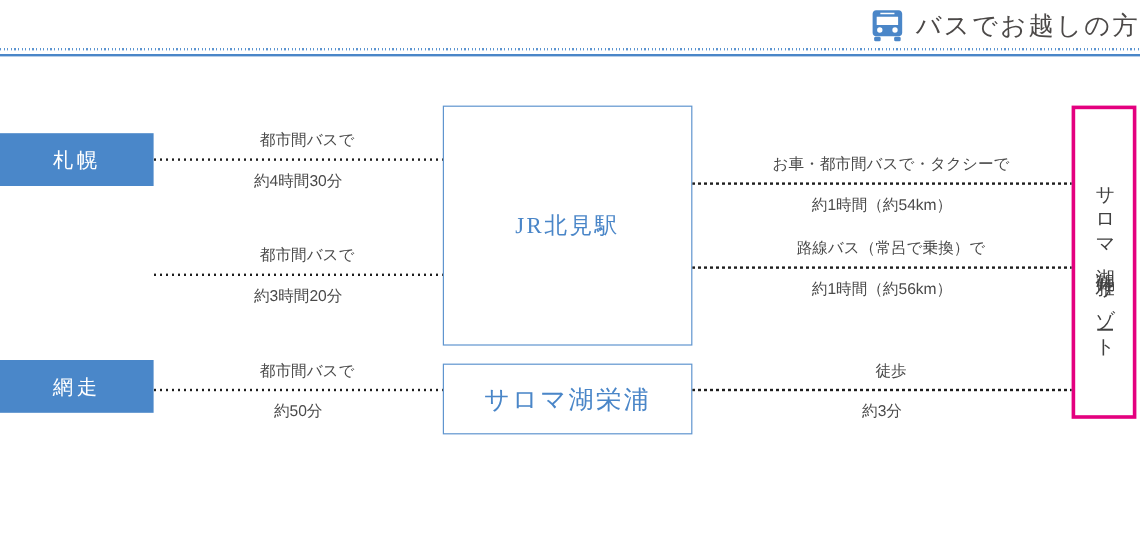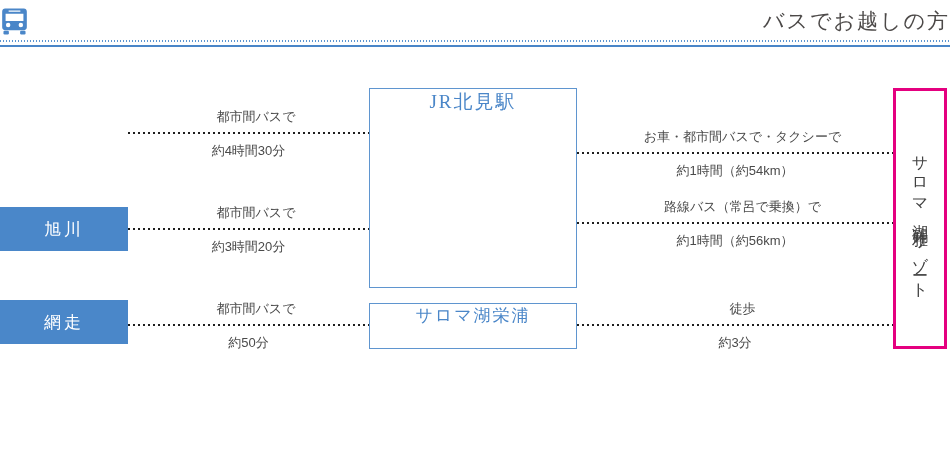--- a/index.html
+++ b/index.html
@@ -4,21 +4,21 @@
 <style>
   html,body{margin:0;padding:0;background:#ffffff;}
   .page{
     position:relative; width:950px; height:451px; overflow:hidden;
     background:#ffffff;
     font-family:"Liberation Sans","DejaVu Sans",sans-serif;
   }
   
   .header{
     position:absolute; top:5px; left:0; width:100%; height:32px;
-    display:flex; align-items:center; justify-content:space-between; gap:9px;
+    display:flex; align-items:center; justify-content:flex-end; gap:9px;
   }
   .bus-icon{width:29px;height:27px;display:inline-block;}
   .bus-icon svg{width:100%;height:100%;display:block;}
   .page-title{
     font-family:"Liberation Serif","DejaVu Serif",serif;
     font-size:21px; color:#4c4948; letter-spacing:2px; font-weight:400;
   }
   .divider-dotted{
     position:absolute; top:40px; left:0; width:100%; height:2px;
     background:repeating-linear-gradient(90deg,#5b94d0 0 1px,transparent 1px 3px);
@@ -32,26 +32,26 @@
     background:#4a87c9; color:#ffffff;
     display:flex; align-items:center; justify-content:center;
     font-family:"Liberation Serif","DejaVu Serif",serif;
     font-size:17px; letter-spacing:3px;
   }
   .city-sapporo{top:111px;} .city-asahikawa{top:207px;} .city-abashiri{top:300px;}
   
   .hub-box{
     position:absolute; left:369px; width:208px; box-sizing:border-box;
     background:#ffffff; border:1px solid #5f95cf;
-    display:flex; align-items:flex-start; justify-content:center;
+    display:flex; align-items:center; justify-content:center;
     font-family:"Liberation Serif","DejaVu Serif",serif;
     color:#4a86c8; letter-spacing:2px;
   }
   .hub-kitami{top:88px; height:200px; font-size:19px;}
-  .hub-sakaeura{top:303px; height:46px; font-size:17px;}
+  .hub-sakaeura{top:303px; height:59px; font-size:21px;}
   
   .dest-box{
     position:absolute; left:893px; top:88px; width:54px; height:261px;
     box-sizing:border-box; background:#ffffff; border:3px solid #e4007f;
     display:flex; align-items:center; justify-content:center;
   }
   .dest-label{
     writing-mode:vertical-rl; text-orientation:upright;
     font-family:"Liberation Serif","DejaVu Serif",serif;
     font-size:16px; color:#404040; letter-spacing:4px; line-height:1;
@@ -90,22 +90,22 @@
           M17.4 16.4 a1.9 1.9 0 1 1 0-3.8 a1.9 1.9 0 0 1 0 3.8 Z"></path>
         <rect fill="#4a86c8" x="2.6" y="19.3" width="4.6" height="3.2" rx="1"></rect>
         <rect fill="#4a86c8" x="16.8" y="19.3" width="4.6" height="3.2" rx="1"></rect>
       </svg>
     </span>
     <h1 class="page-title">バスでお越しの方</h1>
   </div>
   <div class="divider-dotted"></div>
   <div class="divider-solid"></div>
 
-  <div class="city-box city-asahikawa">
-    <span>旭川</span>
+  <div class="city-box city-sapporo">
+    <span>札幌</span>
   </div>
   <div class="city-box city-abashiri">
     <span>網走</span>
   </div>
 
   <div class="hub-box hub-kitami">
     <span>JR北見駅</span>
   </div>
   <div class="hub-box hub-sakaeura">
     <span>サロマ湖栄浦</span>

